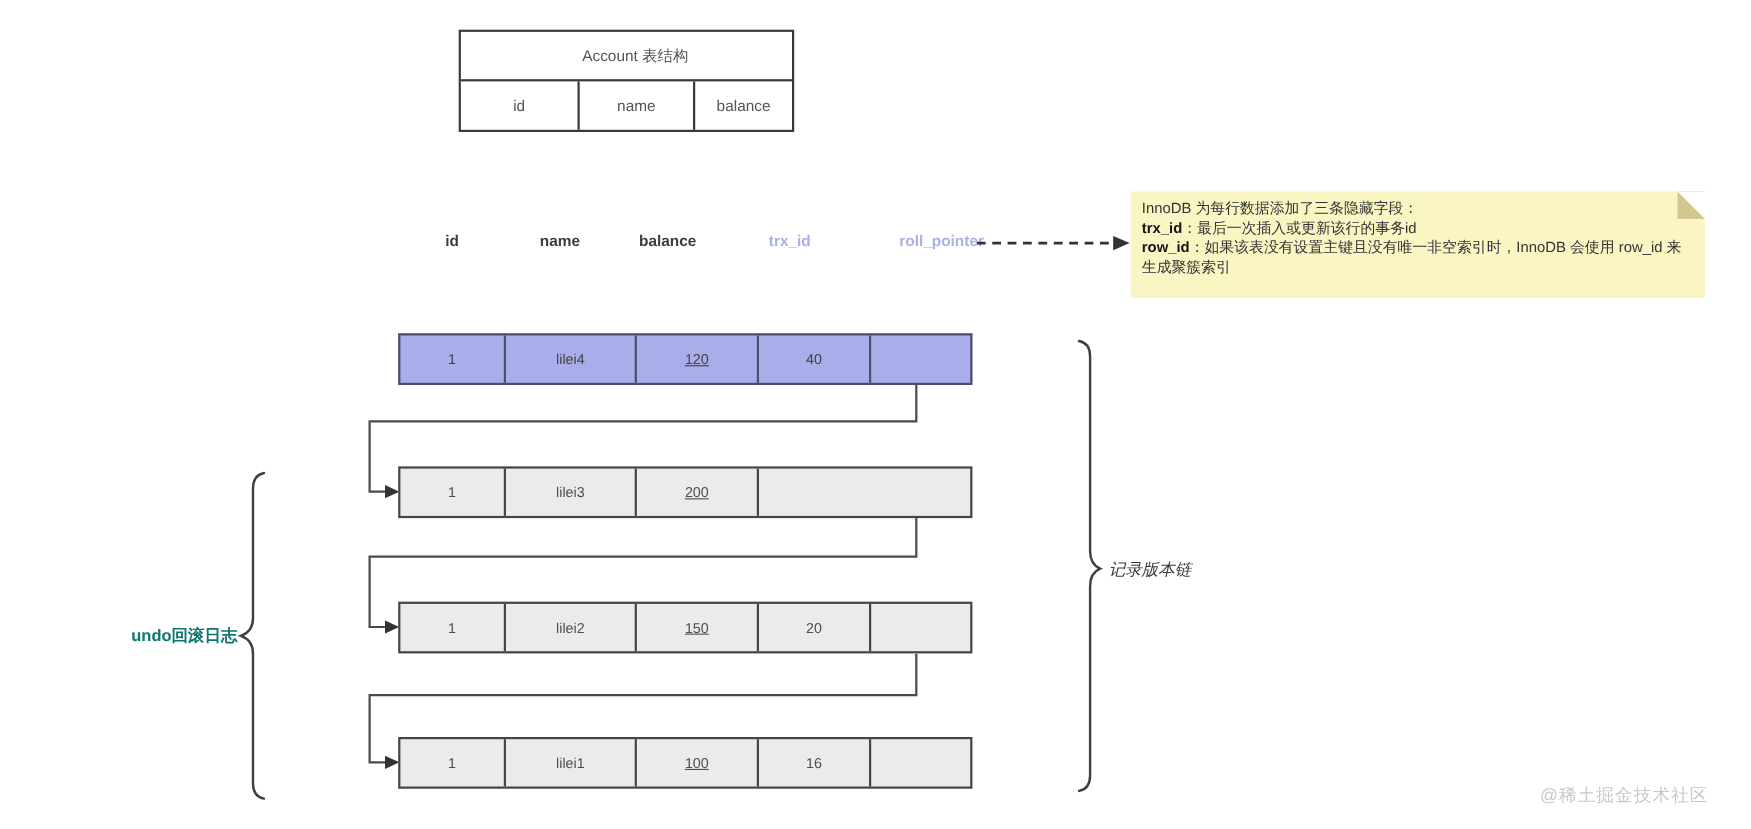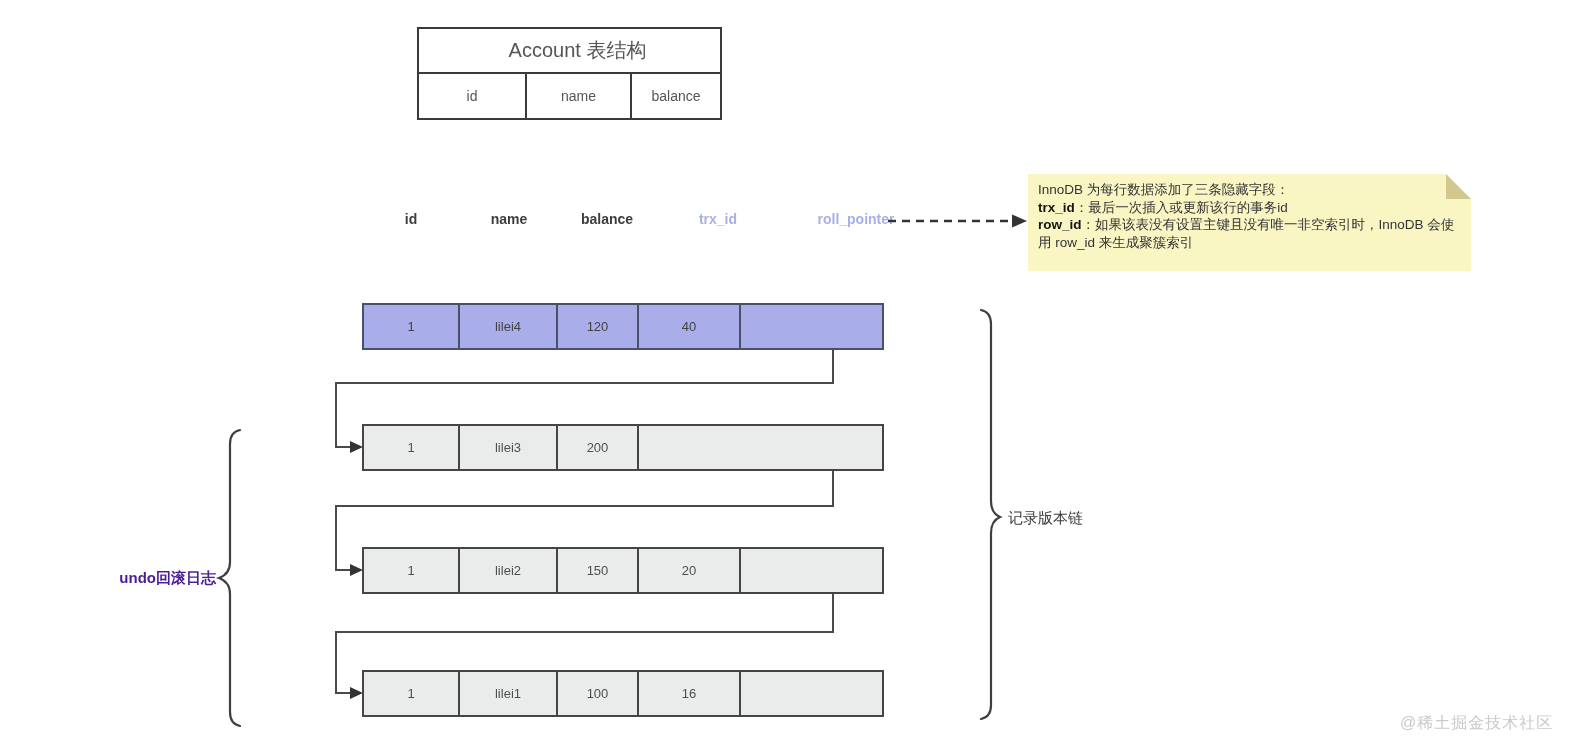--- a/index.html
+++ b/index.html
@@ -2,52 +2,52 @@
 <html><head>
 <meta charset="utf-8">
 <style>
   html,body{margin:0;padding:0;background:#ffffff;}
   body{font-family:"Liberation Sans","DejaVu Sans",sans-serif;}
   .stage{position:relative;width:1592px;height:754px;background:#ffffff;overflow:hidden;}
 
   
   .acct{position:absolute;left:417px;top:27px;width:305px;border:2px solid #3a3a3a;background:#fff;box-sizing:border-box;}
   .acct-title{height:43px;display:flex;align-items:center;justify-content:center;
-    font-size:20px;color:#555;border-bottom:2px solid #3a3a3a;padding-left:16px;}
+    font-size:14px;color:#555;border-bottom:2px solid #3a3a3a;padding-left:16px;}
   .acct-cols{display:flex;height:44px;}
   .acct-cell{display:flex;align-items:center;justify-content:center;font-size:14px;color:#555;
     border-right:2px solid #3a3a3a;box-sizing:border-box;}
   .acct-cell:last-child{border-right:none;}
   .acct-c0{width:108px;}.acct-c1{width:105px;}.acct-c2{flex:1;}
 
   
   .fh{position:absolute;top:211px;transform:translateX(-50%);font-size:14px;font-weight:bold;color:#3d3d3d;white-space:nowrap;}
   .fh.hl{color:#a9b0e4;}
 
   
-  .note{position:absolute;left:1028px;top:174px;width:443px;min-height:94px;background:#faf6c4;box-sizing:border-box;
+  .note{position:absolute;left:1028px;top:174px;width:522px;min-height:94px;background:#faf6c4;box-sizing:border-box;
     padding:7px 10px 20px 10px;font-size:13.5px;line-height:17.5px;color:#333;}
   .note-fold{position:absolute;top:0;right:0;width:0;height:0;border-style:solid;
     border-width:0 25px 25px 0;border-color:#ffffff #ffffff #d2c78c #d2c78c;}
   .note-line b{color:#141414;}
 
   
   .vrow{position:absolute;left:362px;width:522px;height:47px;display:flex;box-sizing:border-box;
     border:2px solid #454545;background:#e9eceb;}
   .vrow .cell{display:flex;align-items:center;justify-content:center;font-size:13px;color:#4f4f4f;
     border-right:2px solid #454545;box-sizing:border-box;}
   .vrow .cell:last-child{border-right:none;}
   .vrow.current{background:#a9ade9;border-color:#4b5069;}
   .vrow.current .cell{border-right-color:#4b5069;color:#424242;}
-  .c0{width:96px;}.c1{width:98px;}.c2{width:81px;}.c3{width:102px;}.c4{flex:1;}
+  .c0{width:96px;}.c1{width:119px;}.c2{width:111px;text-decoration:underline;}.c3{width:102px;}.c4{flex:1;}
 
   
   .label-undo{position:absolute;left:100px;top:569px;width:116px;text-align:right;
-    font-size:15px;font-weight:bold;color:#4c1d95;white-space:nowrap;}
-  .label-chain{position:absolute;left:1008px;top:509px;font-size:15px;color:#3a3a3a;white-space:nowrap;}
+    font-size:15px;font-weight:bold;color:#0f766e;white-space:nowrap;}
+  .label-chain{position:absolute;left:1008px;top:509px;font-size:15px;color:#3a3a3a;white-space:nowrap;font-style:italic;}
 
   
   .overlay{position:absolute;left:0;top:0;pointer-events:none;}
 
   
   .watermark{position:absolute;left:1400px;top:713px;font-size:16px;color:#c9c9c9;letter-spacing:1px;}
 </style>
 </head>
 <body>
 

